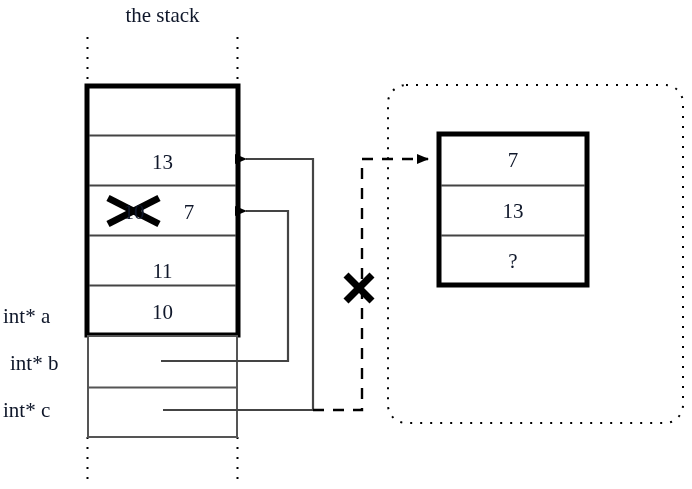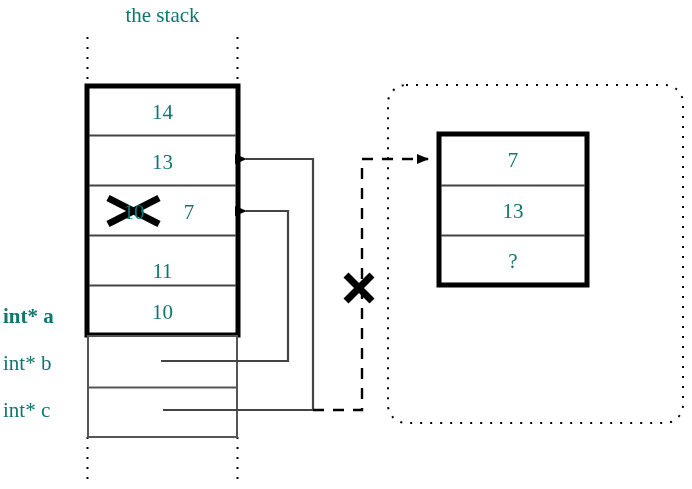--- a/index.html
+++ b/index.html
@@ -18,21 +18,21 @@
   }
   #diagram-svg {
     position: absolute;
     top: 0;
     left: 0;
     width: 692px;
     height: 489px;
   }
   .lbl {
     position: absolute;
-    color: #0f766e;
+    color: #0f172a;
     white-space: pre;
     line-height: 1;
   }
   .title-lbl {
     font-size: 21px;
     text-align: center;
   }
   .cellval-lbl {
     font-size: 21px;
     text-align: center;
@@ -108,28 +108,27 @@
     </g>
 
     <g>
       <line x1="108" y1="198" x2="159" y2="224" stroke="#000000" stroke-width="7" stroke-linecap="butt"></line>
       <line x1="159" y1="198" x2="108" y2="224" stroke="#000000" stroke-width="7" stroke-linecap="butt"></line>
     </g>
   </svg>
 
   <div class="lbl title-lbl" style="left:87px; top:5px; width:151px;">the stack</div>
 
-  <div class="lbl cellval-lbl" style="left:87px; top:102px; width:151px;">14</div>
   <div class="lbl cellval-lbl" style="left:87px; top:152px; width:151px;">13</div>
   <div class="lbl cellval-lbl" style="left:104px; top:202px; width:60px;">10</div>
   <div class="lbl cellval-lbl" style="left:164px; top:202px; width:50px;">7</div>
   <div class="lbl cellval-lbl" style="left:87px; top:261px; width:151px;">11</div>
   <div class="lbl cellval-lbl" style="left:87px; top:302px; width:151px;">10</div>
 
-  <div class="lbl var-lbl" style="left:3px; top:306px;font-weight:bold;">int* a</div>
-  <div class="lbl var-lbl" style="left:3px; top:353px;">int* b</div>
+  <div class="lbl var-lbl" style="left:3px; top:306px;">int* a</div>
+  <div class="lbl var-lbl" style="left:10px; top:353px;">int* b</div>
   <div class="lbl var-lbl" style="left:3px; top:400px;">int* c</div>
 
   <div class="lbl cellval-lbl" style="left:439px; top:150px; width:148px;">7</div>
   <div class="lbl cellval-lbl" style="left:439px; top:201px; width:148px;">13</div>
   <div class="lbl cellval-lbl" style="left:439px; top:251px; width:148px;">?</div>
 
 </div>
 
 </body></html>

